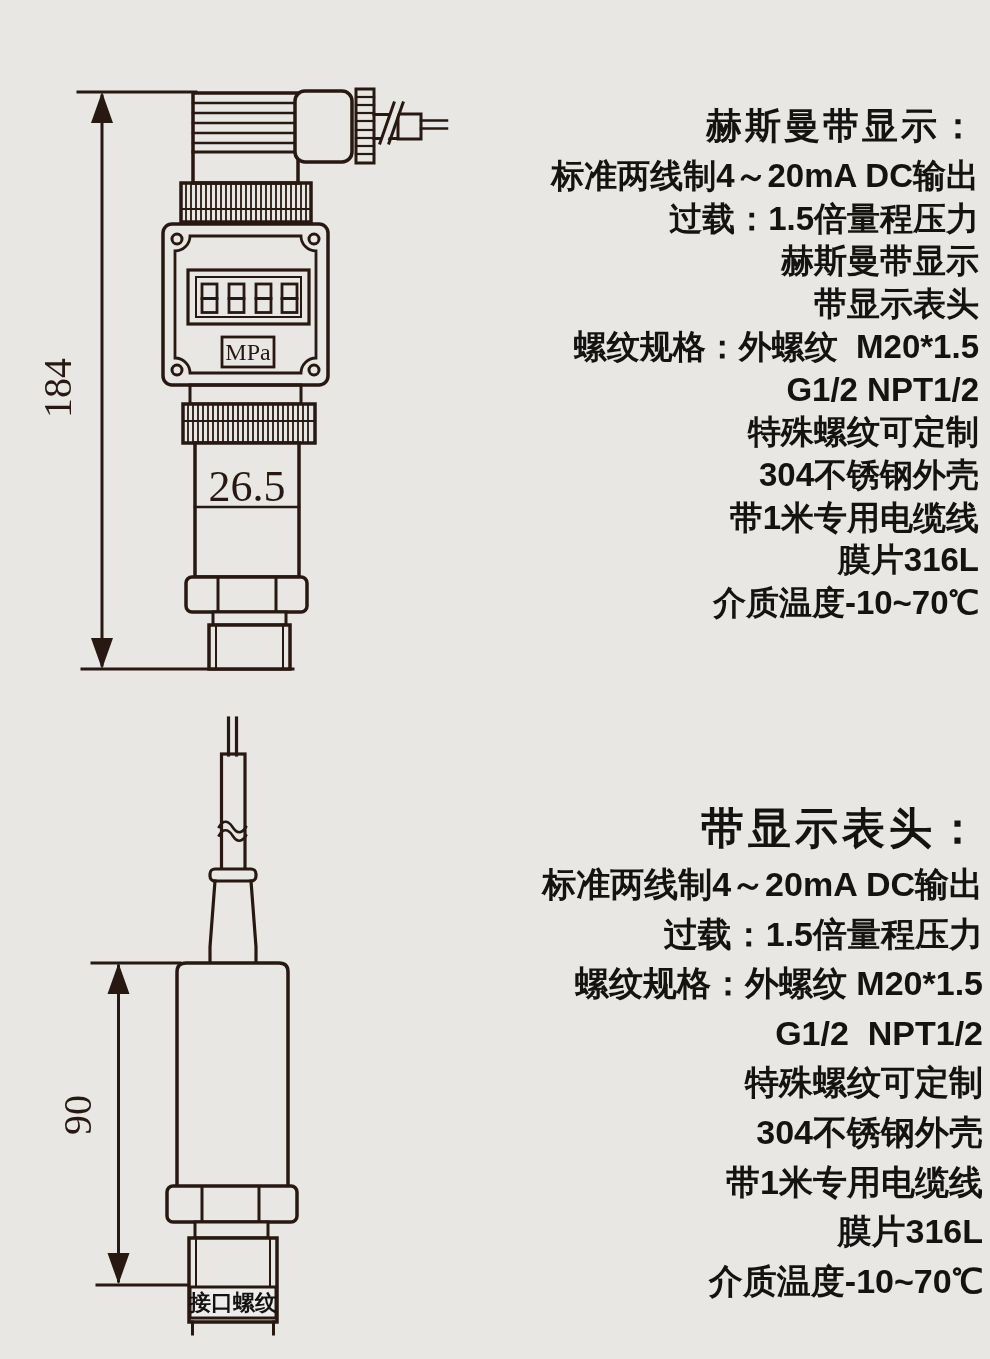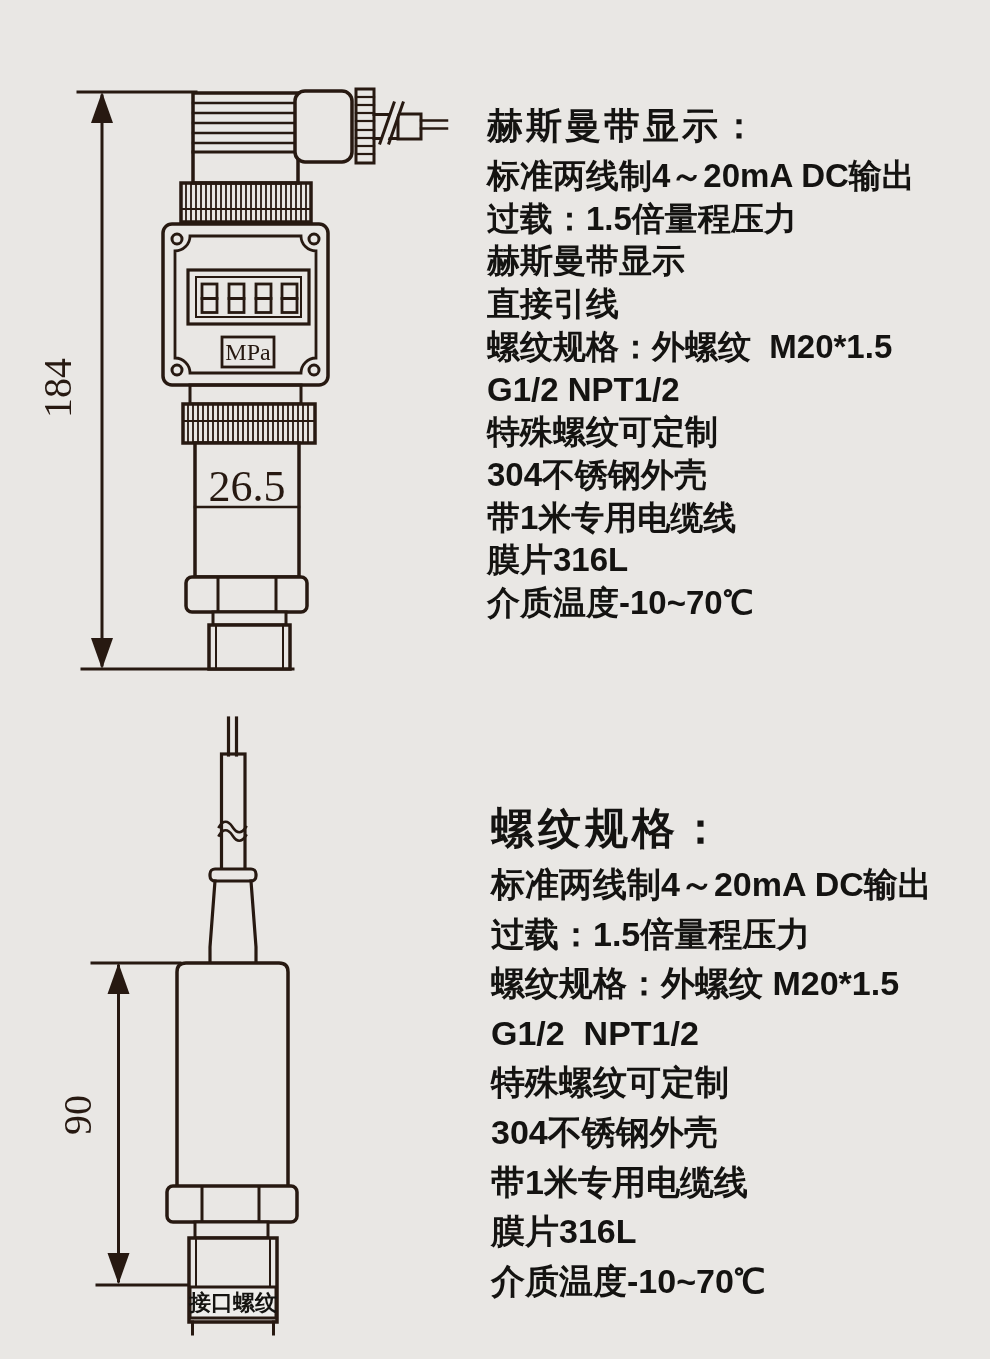--- a/index.html
+++ b/index.html
@@ -7,21 +7,21 @@
     position:relative;
     width:990px;height:1359px;
     background:#e9e7e4;
     overflow:hidden;
     font-family:"Liberation Sans", sans-serif;
     color:#141311;
   }
   svg{position:absolute;display:block;}
   #drawing-top{left:40px;top:80px;}
   #drawing-bottom{left:40px;top:700px;}
-  .specs{position:absolute;}
+  .specs{position:absolute;text-align:right;}
   #specs-top{left:487px;top:104px;width:492px;}
   #specs-top .specs-title{
     margin:0;font-size:36px;line-height:44px;font-weight:700;letter-spacing:3px;
   }
   #specs-top .spec-lines{margin-top:7px;}
   #specs-top .spec-line{
     font-size:33px;line-height:42.7px;font-weight:700;white-space:pre;
   }
   #specs-bottom{left:491px;top:800px;width:492px;}
   #specs-bottom .specs-title{
@@ -149,21 +149,21 @@
       <line x1="283" y1="627" x2="283" y2="667" stroke-width="2"></line>
     </g>
   </svg>
 
   <div class="specs" id="specs-top">
     <h2 class="specs-title">赫斯曼带显示：</h2>
     <div class="spec-lines">
       <div class="spec-line">标准两线制4～20mA DC输出</div>
       <div class="spec-line">过载：1.5倍量程压力</div>
       <div class="spec-line">赫斯曼带显示</div>
-      <div class="spec-line">直接引线</div>
+      <div class="spec-line">带显示表头</div>
       <div class="spec-line">螺纹规格：外螺纹  M20*1.5</div>
       <div class="spec-line">G1/2 NPT1/2</div>
       <div class="spec-line">特殊螺纹可定制</div>
       <div class="spec-line">304不锈钢外壳</div>
       <div class="spec-line">带1米专用电缆线</div>
       <div class="spec-line">膜片316L</div>
       <div class="spec-line">介质温度-10~70℃</div>
     </div>
   </div>
 
@@ -205,21 +205,21 @@
       <line x1="273.5" y1="1322" x2="273.5" y2="1334" stroke-width="3"></line>
     </g>
 
     <g>
       <rect x="190" y="1287" width="86" height="31" fill="#eeedeb" stroke-width="3"></rect>
       <text x="233" y="1310" font-size="22" font-weight="700" text-anchor="middle" fill="#141311" stroke="none" font-family="Liberation Sans, sans-serif">接口螺纹</text>
     </g>
   </svg>
 
   <div class="specs" id="specs-bottom">
-    <h2 class="specs-title">螺纹规格：</h2>
+    <h2 class="specs-title">带显示表头：</h2>
     <div class="spec-lines">
       <div class="spec-line">标准两线制4～20mA DC输出</div>
       <div class="spec-line">过载：1.5倍量程压力</div>
       <div class="spec-line">螺纹规格：外螺纹 M20*1.5</div>
       <div class="spec-line">G1/2  NPT1/2</div>
       <div class="spec-line">特殊螺纹可定制</div>
       <div class="spec-line">304不锈钢外壳</div>
       <div class="spec-line">带1米专用电缆线</div>
       <div class="spec-line">膜片316L</div>
       <div class="spec-line">介质温度-10~70℃</div>

